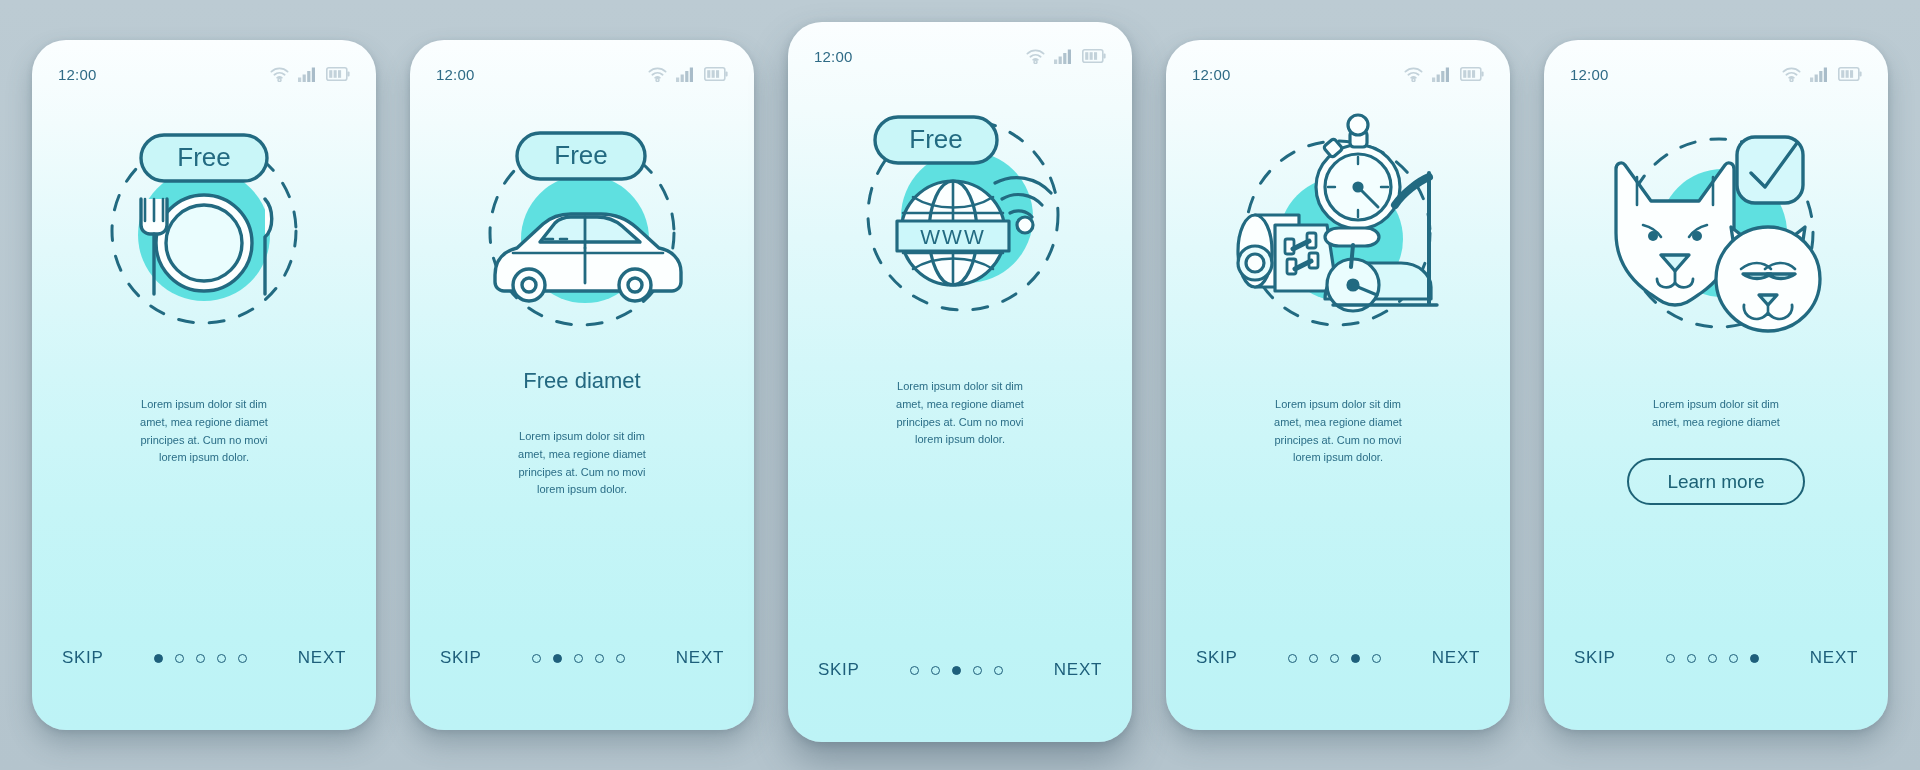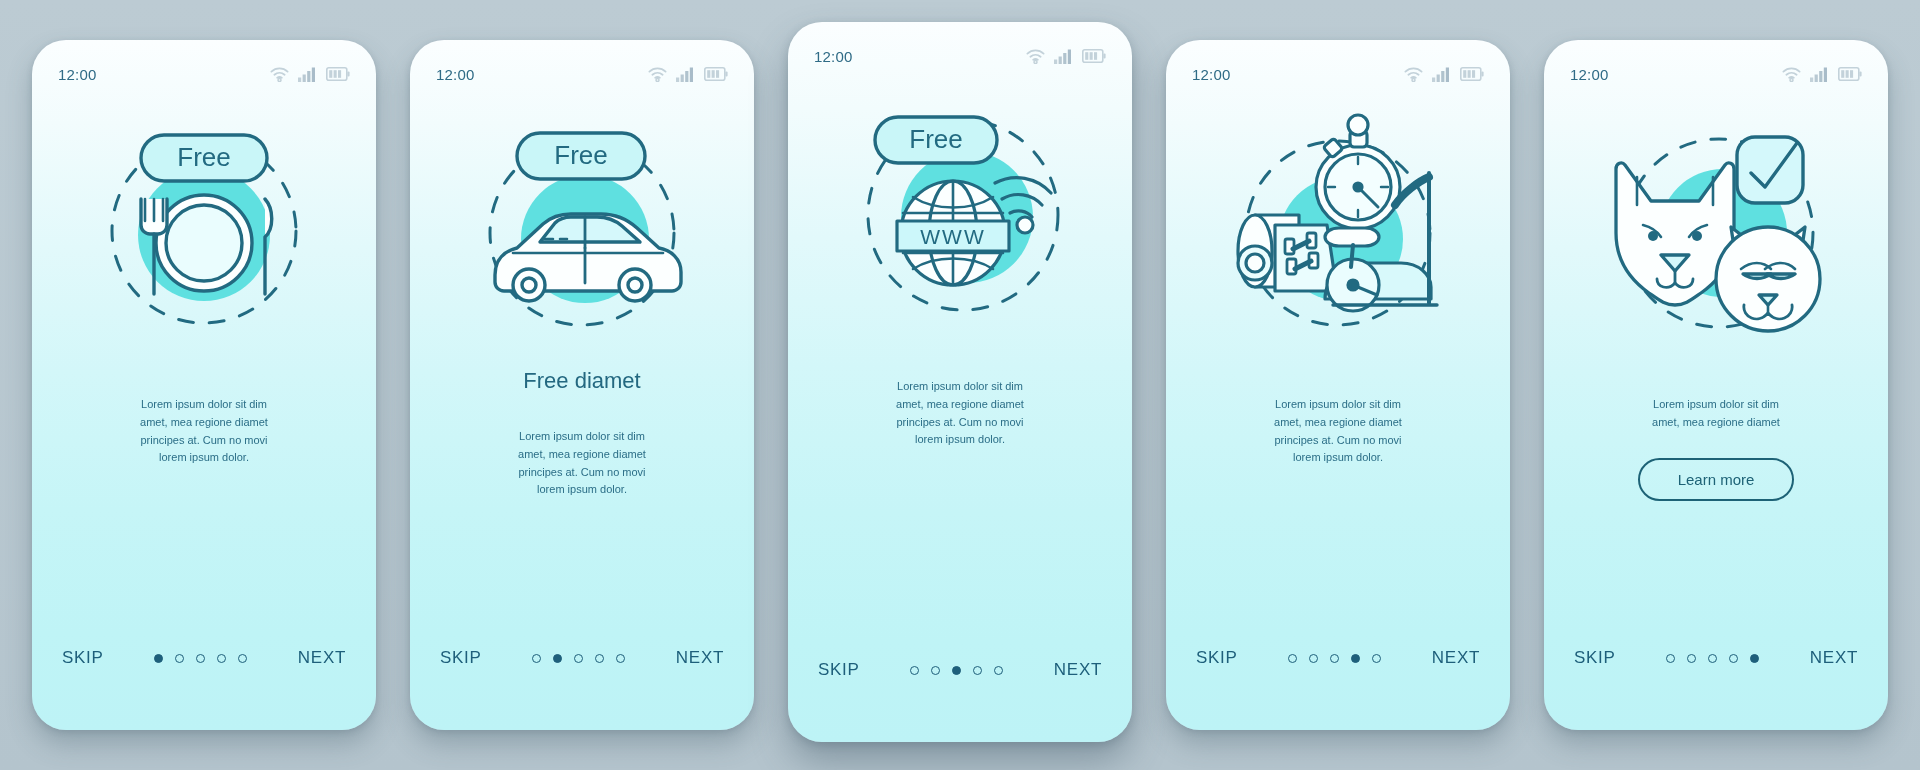--- a/index.html
+++ b/index.html
@@ -98,21 +98,21 @@
     flex: none;
     display: flex;
     justify-content: center;
     padding-top: 26px;
   }
   .learnmore {
     border: 2.4px solid #1d6276;
     border-radius: 30px;
     color: #1d6276;
     background: transparent;
-    font-size: 15px;
+    font-size: 19px;
     padding: 12px 38px;
     font-family: "Liberation Sans", sans-serif;
     cursor: pointer;
     line-height: 1;
   }
 
   .spacer { flex: 1 1 auto; }
 
   
   .navbar {

